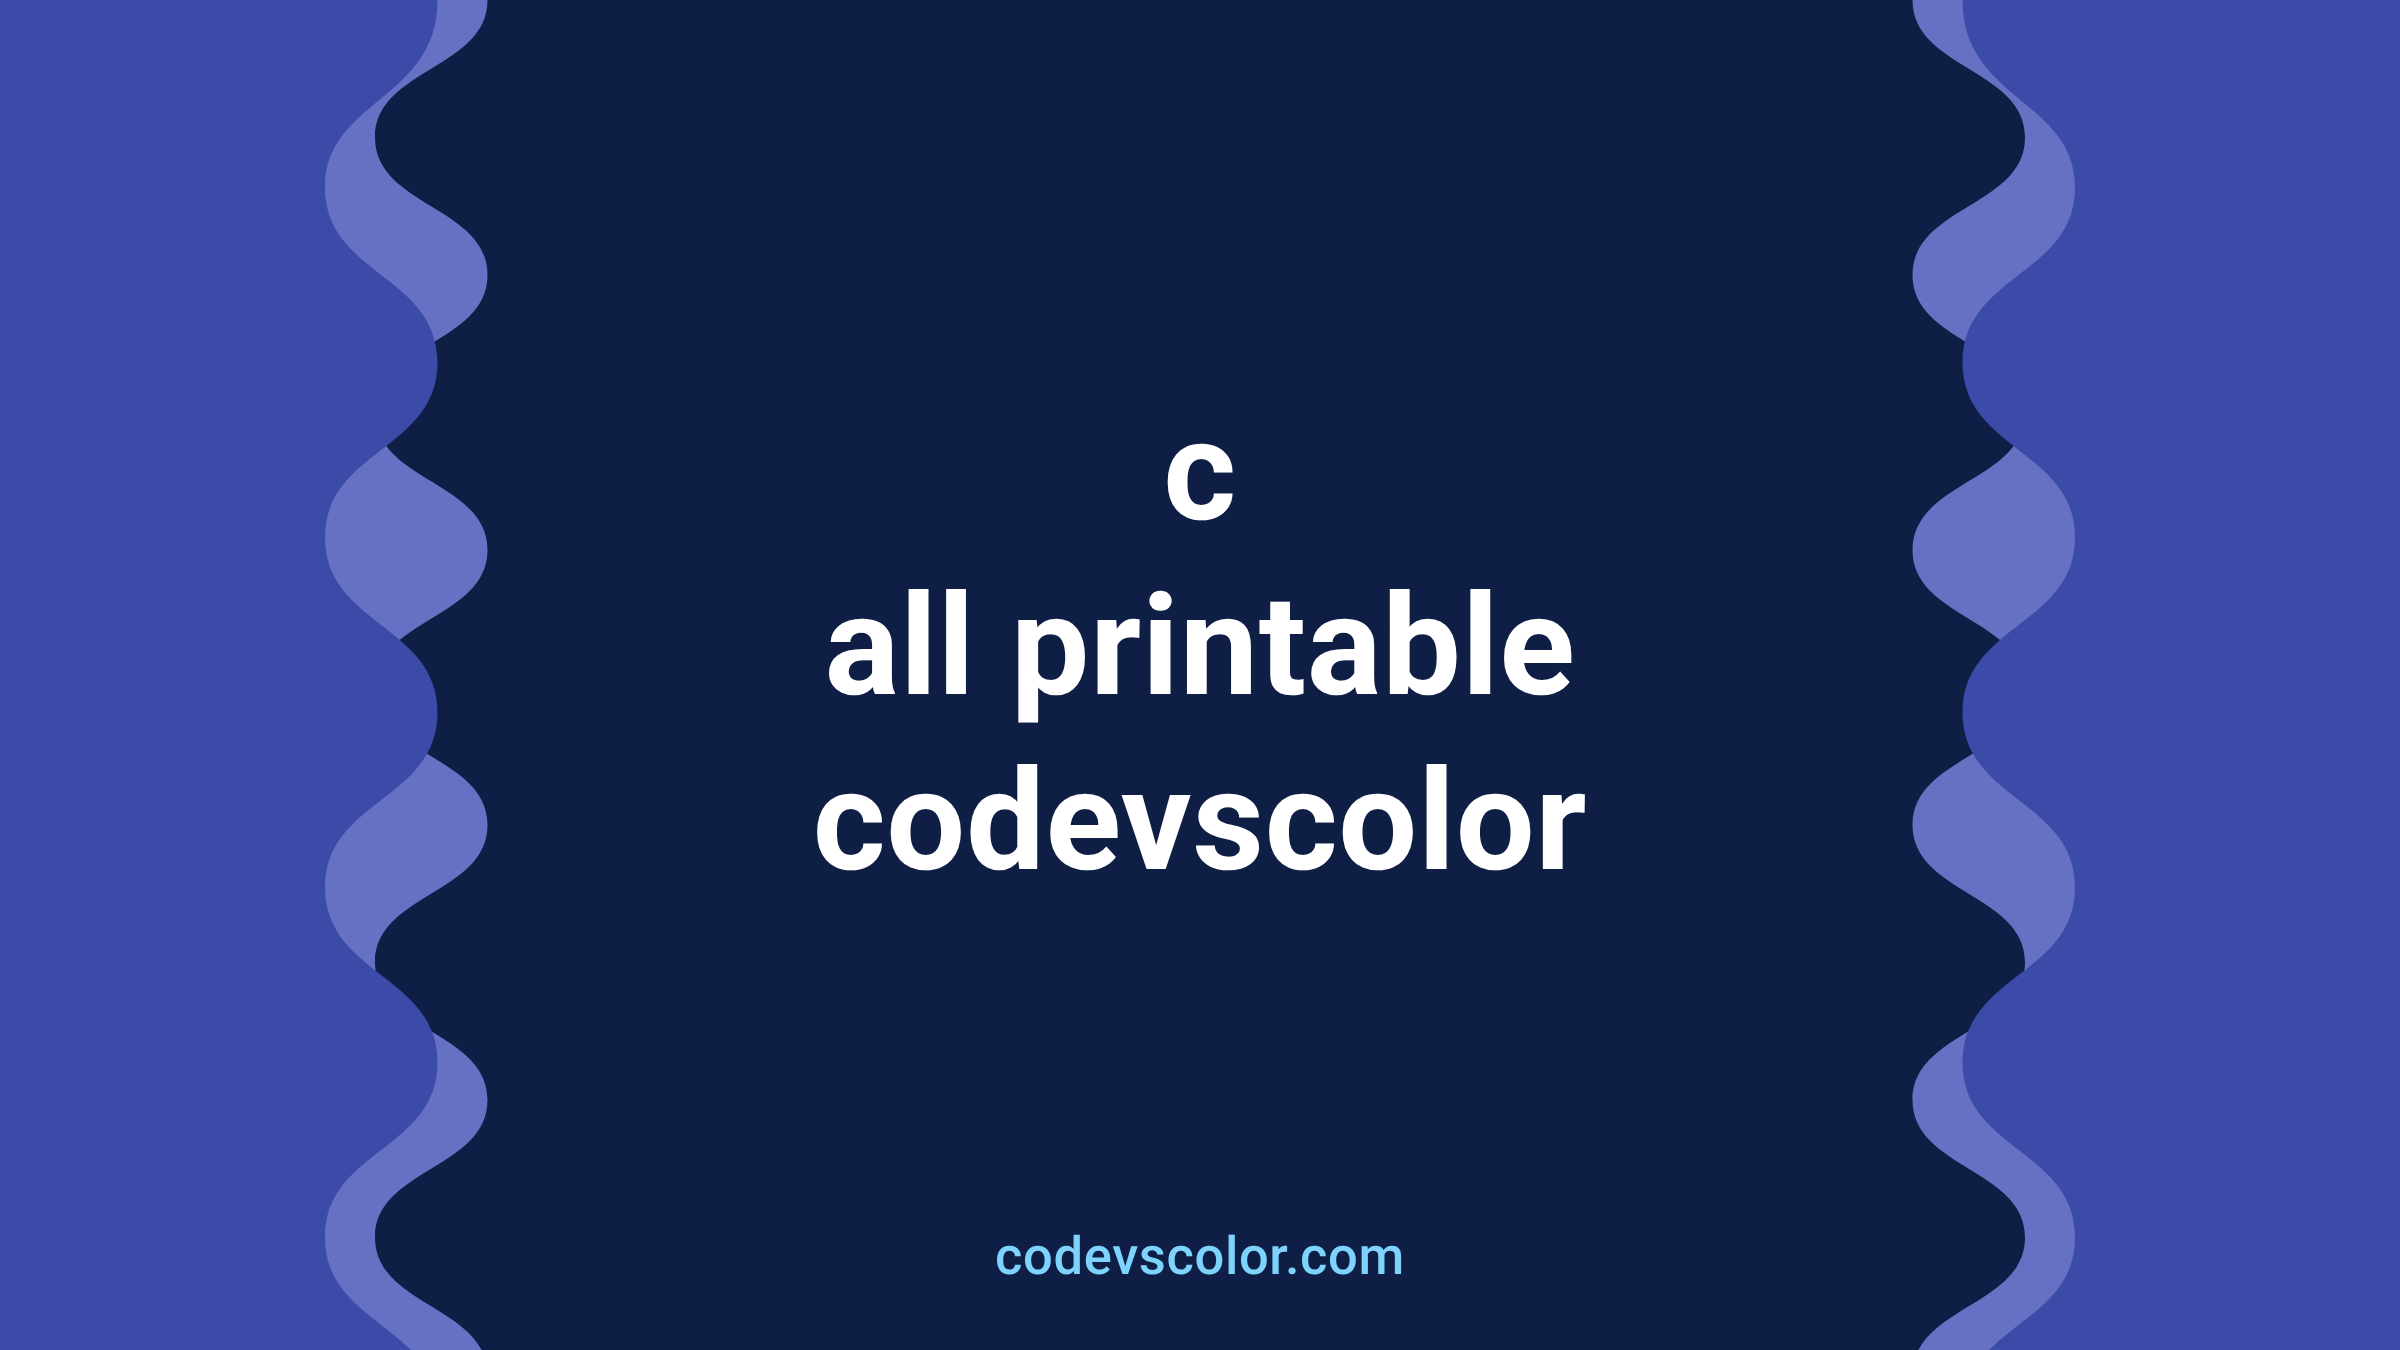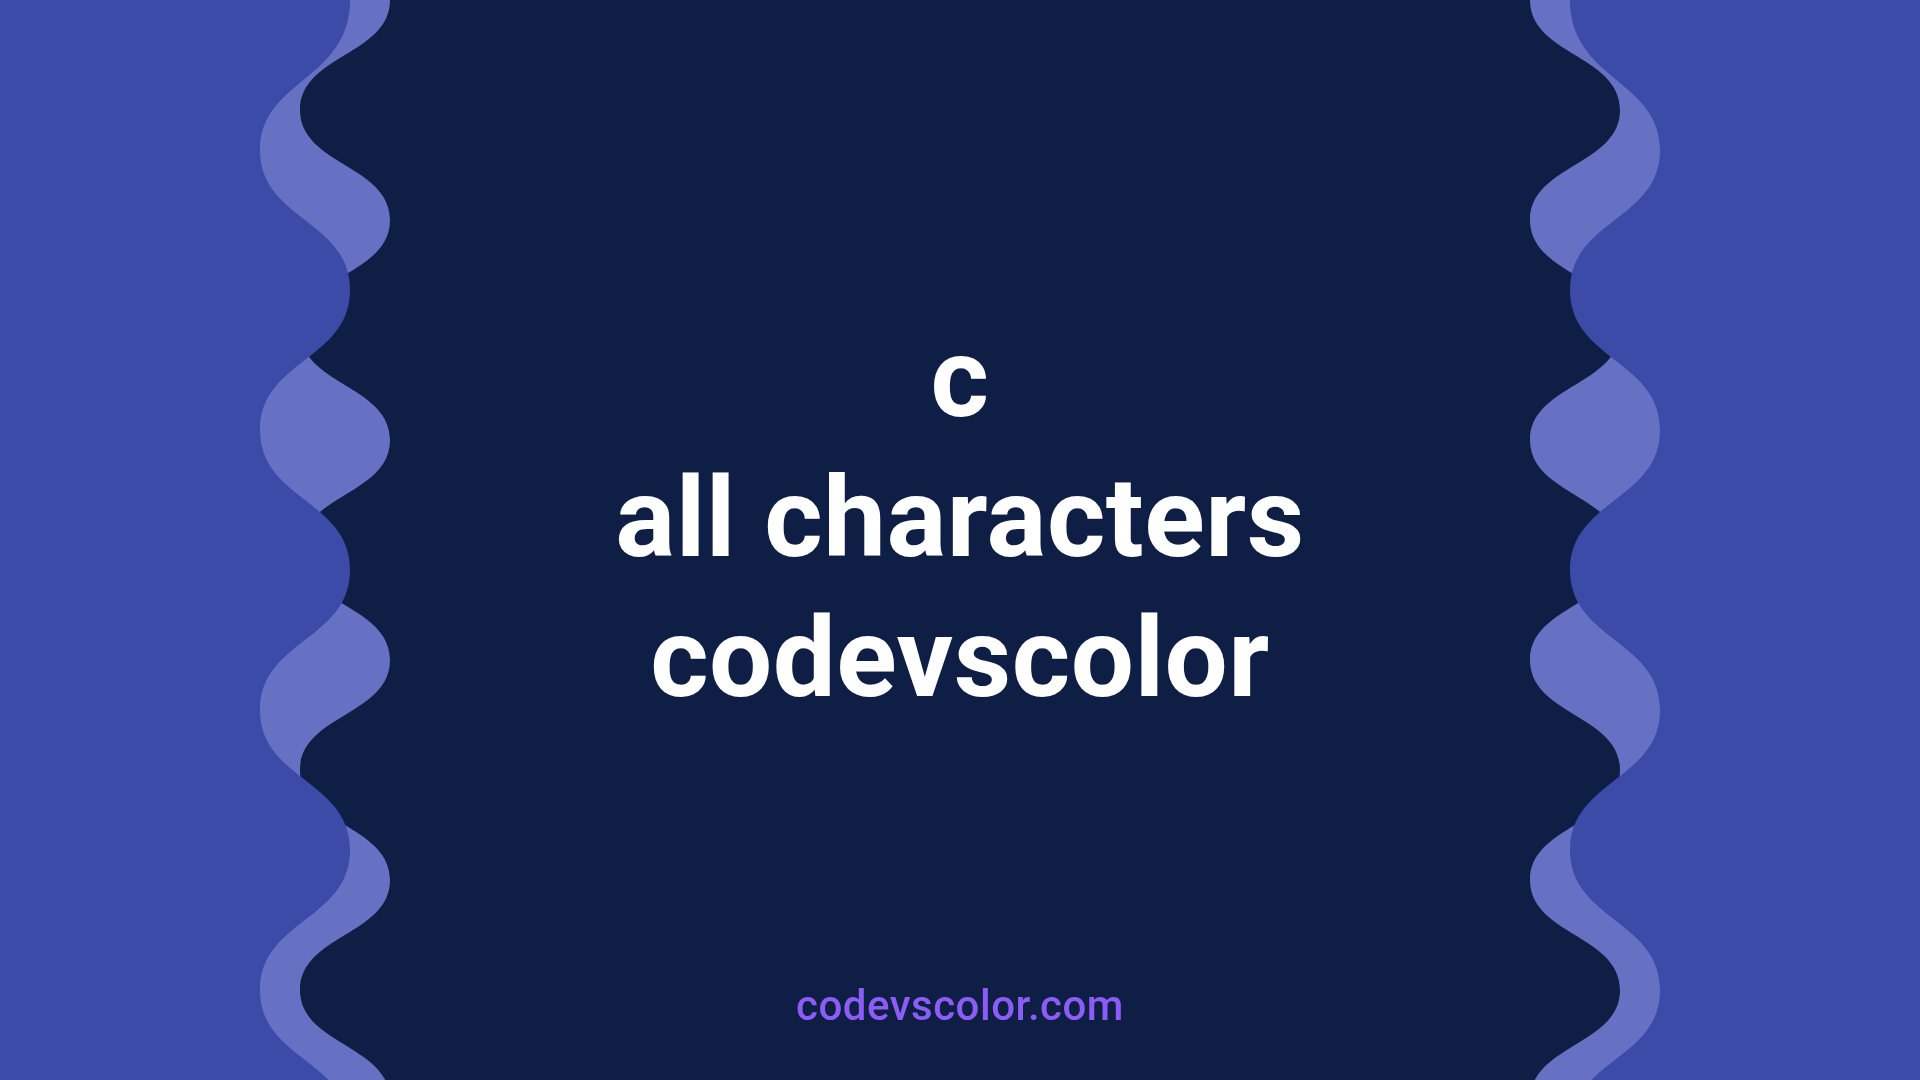--- a/index.html
+++ b/index.html
@@ -36,21 +36,21 @@
     letter-spacing: 0.5px;
   }
   .title-line { display: block; white-space: nowrap; }
 
   
   .watermark {
     position: absolute;
     bottom: 50px;
     left: 50%;
     transform: translateX(-50%);
-    color: #8b5cf6;
+    color: #7dd3fc;
     font-size: 42px;
     font-weight: 500;
     letter-spacing: 0.5px;
   }
 </style>
 </head>
 <body>
 
 <div class="side-panel left">
   <svg viewBox="0 0 480 1080" preserveAspectRatio="none">
@@ -109,17 +109,17 @@
         C260 780 350 780 350 850
         C350 920 260 920 260 990
         C260 1060 350 1060 350 1130
         V1080 H0 Z"></path>
     </g>
   </svg>
 </div>
 
 <div class="title-block">
   <span class="title-line">c</span>
-  <span class="title-line">all characters</span>
+  <span class="title-line">all printable</span>
   <span class="title-line">codevscolor</span>
 </div>
 
 <div class="watermark">codevscolor.com</div>
 
 </body></html>

